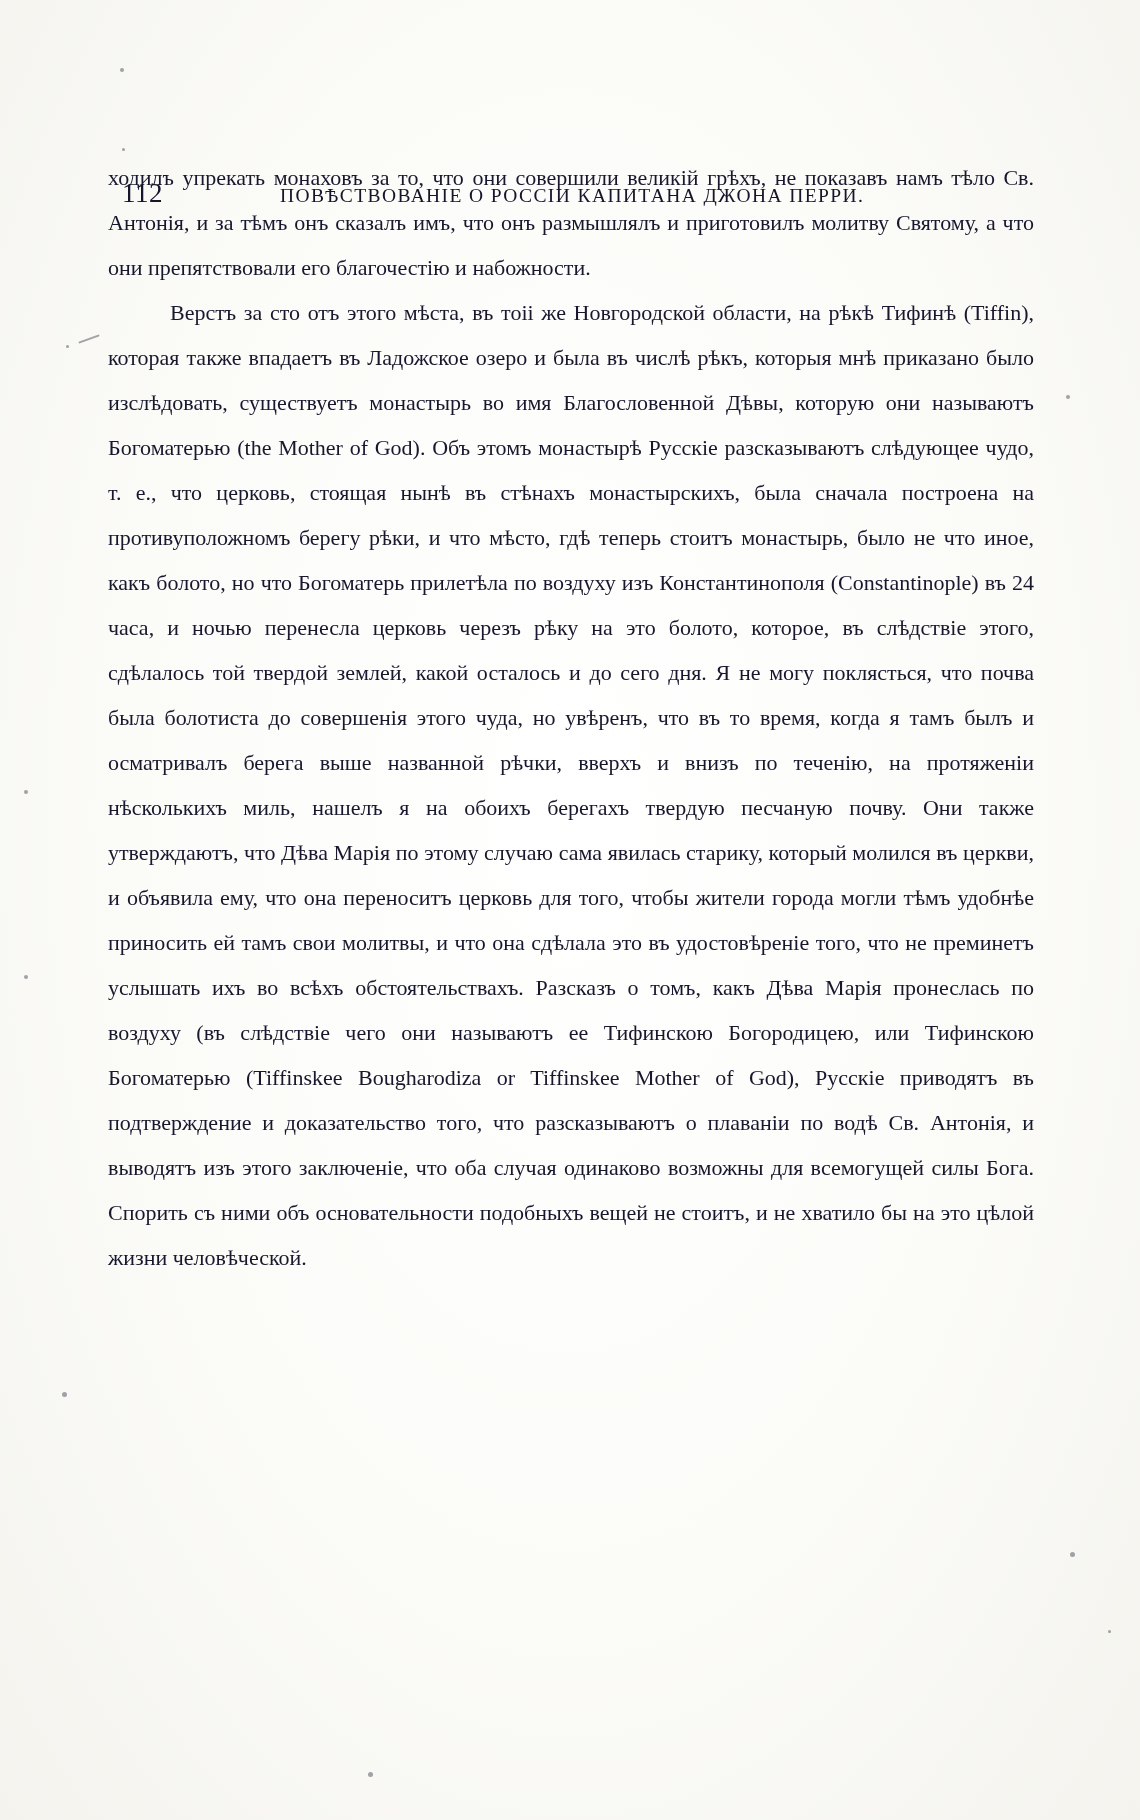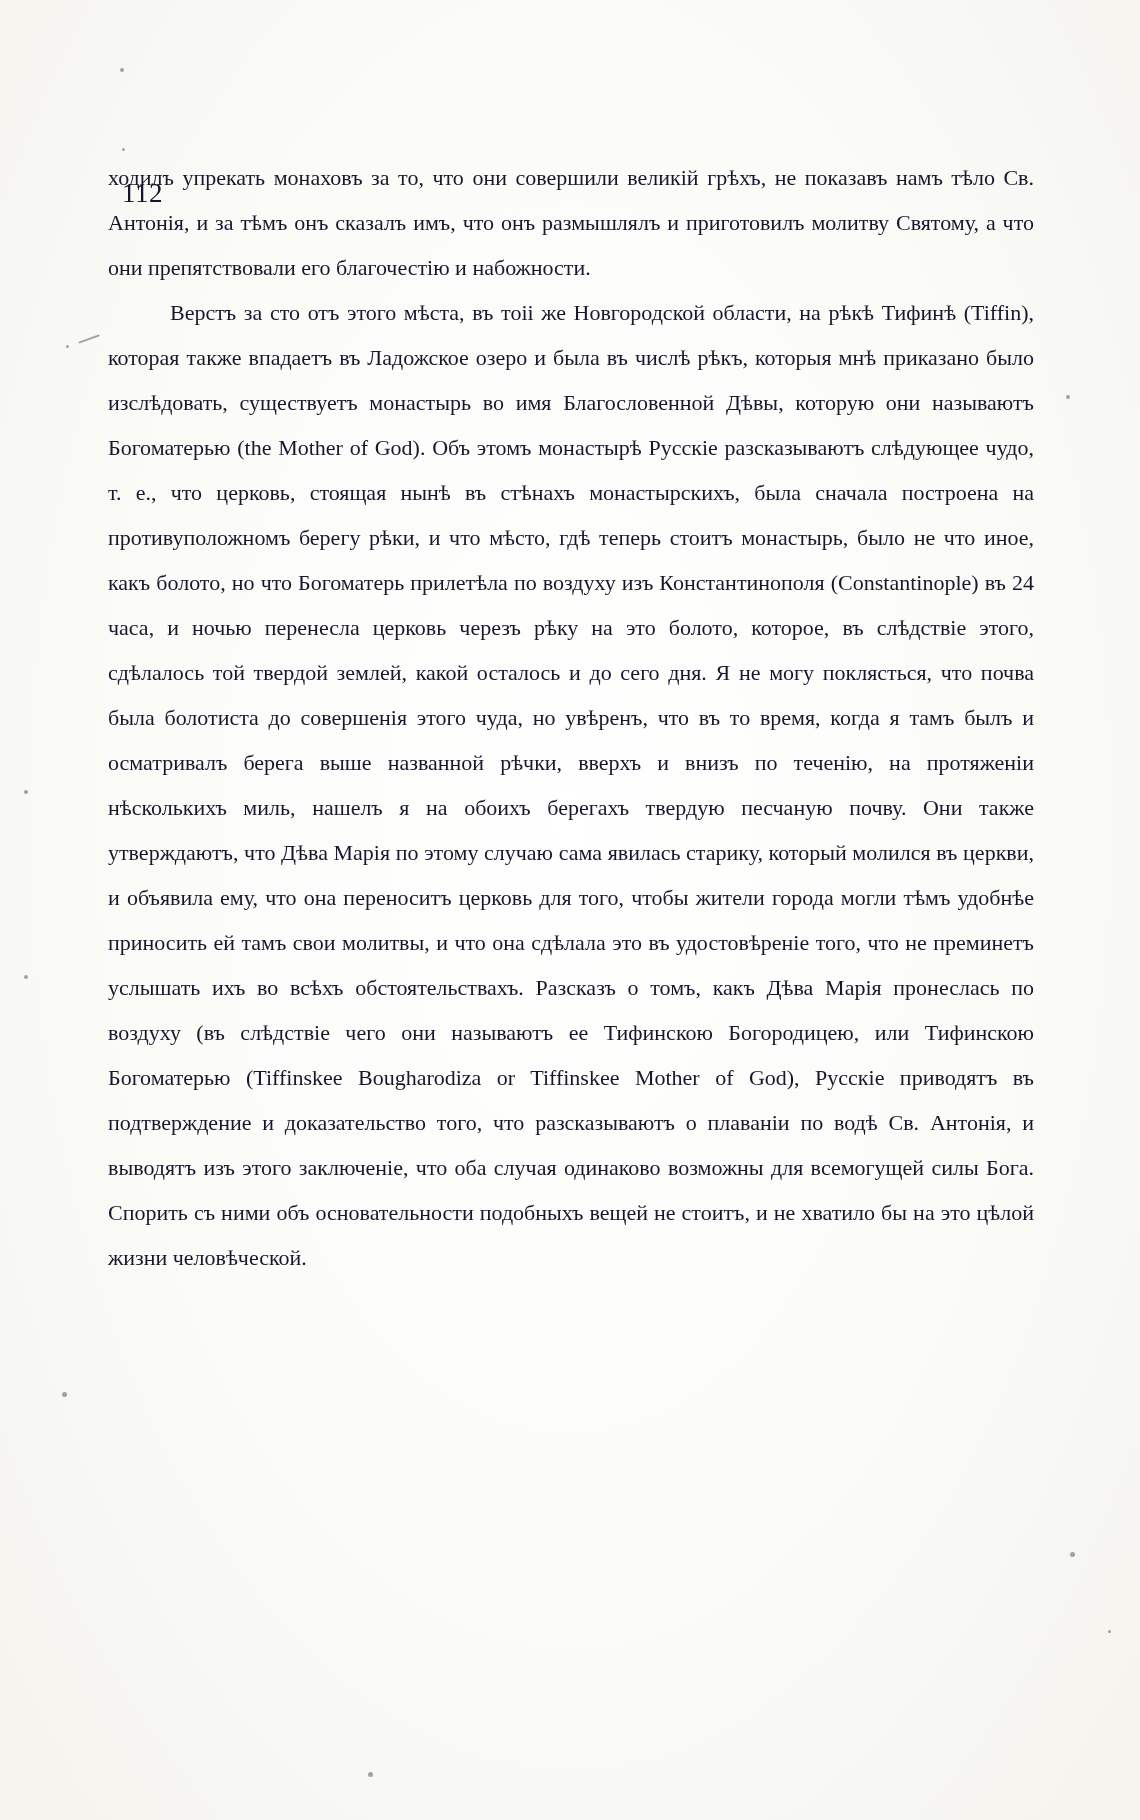--- a/index.html
+++ b/index.html
@@ -93,19 +93,20 @@
   <div class="speck" style="left:24px; top:790px; width:4px; height:4px;"></div>
   <div class="speck" style="left:24px; top:975px; width:4px; height:4px;"></div>
   <div class="speck" style="left:62px; top:1392px; width:5px; height:5px;"></div>
   <div class="speck" style="left:1070px; top:1552px; width:5px; height:5px;"></div>
   <div class="speck" style="left:1108px; top:1630px; width:3px; height:3px;"></div>
   <div class="speck" style="left:368px; top:1772px; width:5px; height:5px;"></div>
   <div class="speck" style="left:78px; top:338px; width:22px; height:2px; border-radius:1px; transform:rotate(-20deg);"></div>
 
   <div class="header-row">
     <div class="folio">112</div>
+    <div class="running-head">Повѣствованiе о Россiи капитана Джона Перри.</div>
   </div>
 
   <div class="body-text">
     <p class="first">ходилъ упрекать монаховъ за то, что они совершили великiй грѣхъ, не показавъ намъ тѣло Св. Антонiя, и за тѣмъ онъ сказалъ имъ, что онъ размышлялъ и приготовилъ молитву Святому, а что они препятствовали его благочестiю и набожности.</p>
     <p>Верстъ за сто отъ этого мѣста, въ тоii же Новгородской области, на рѣкѣ Тифинѣ (Tiffin), которая также впадаетъ въ Ладожское озеро и была въ числѣ рѣкъ, которыя мнѣ приказано было изслѣдовать, существуетъ монастырь во имя Благословенной Дѣвы, которую они называютъ Богоматерью (the Mother of God). Объ этомъ монастырѣ Русскiе разсказываютъ слѣдующее чудо, т. е., что церковь, стоящая нынѣ въ стѣнахъ монастырскихъ, была сначала построена на противуположномъ берегу рѣки, и что мѣсто, гдѣ теперь стоитъ монастырь, было не что иное, какъ болото, но что Богоматерь прилетѣла по воздуху изъ Константинополя (Constantinople) въ 24 часа, и ночью перенесла церковь черезъ рѣку на это болото, которое, въ слѣдствiе этого, сдѣлалось той твердой землей, какой осталось и до сего дня. Я не могу поклясться, что почва была болотиста до совершенiя этого чуда, но увѣренъ, что въ то время, когда я тамъ былъ и осматривалъ берега выше названной рѣчки, вверхъ и внизъ по теченiю, на протяженiи нѣсколькихъ миль, нашелъ я на обоихъ берегахъ твердую песчаную почву. Они также утверждаютъ, что Дѣва Марiя по этому случаю сама явилась старику, который молился въ церкви, и объявила ему, что она переноситъ церковь для того, чтобы жители города могли тѣмъ удобнѣе приносить ей тамъ свои молитвы, и что она сдѣлала это въ удостовѣренiе того, что не преминетъ услышать ихъ во всѣхъ обстоятельствахъ. Разсказъ о томъ, какъ Дѣва Марiя пронеслась по воздуху (въ слѣдствiе чего они называютъ ее Тифинскою Богородицею, или Тифинскою Богоматерью (Tiffinskee Bougharodiza or Tiffinskee Mother of God), Русскiе приводятъ въ подтверждение и доказательство того, что разсказываютъ о плаванiи по водѣ Св. Антонiя, и выводятъ изъ этого заключенiе, что оба случая одинаково возможны для всемогущей силы Бога. Спорить съ ними объ основательности подобныхъ вещей не стоитъ, и не хватило бы на это цѣлой жизни человѣческой.</p>
   </div>
 </div>
 
 </body></html>

